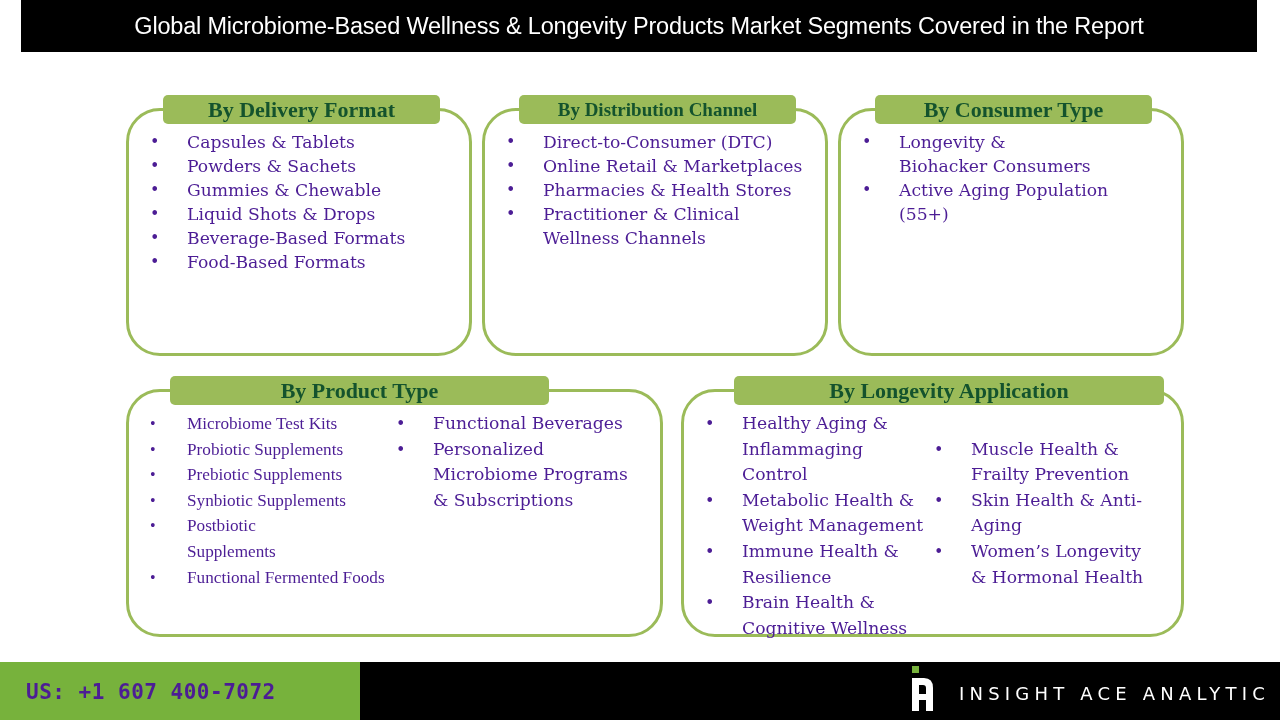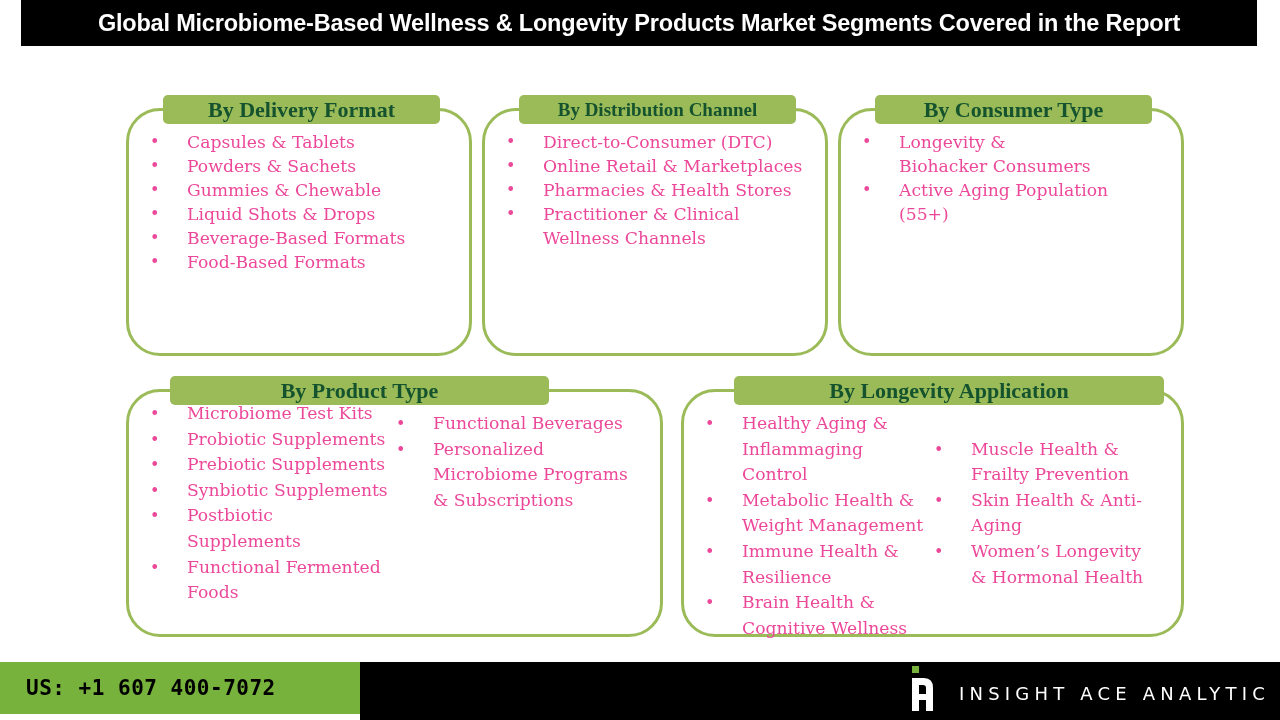--- a/index.html
+++ b/index.html
@@ -2,53 +2,53 @@
 <html><head>
 <meta charset="utf-8">
 <style>
   html, body { margin: 0; padding: 0; }
   body {
     width: 1280px; height: 720px; position: relative; overflow: hidden;
     background: #ffffff;
     font-family: "Liberation Serif", "DejaVu Serif", serif;
   }
   .title-bar {
-    position: absolute; left: 21px; top: 0; width: 1236px; height: 46px;
+    position: absolute; left: 21px; top: 0; width: 1236px; height: 52px;
     background: #000000; color: #ffffff;
     display: flex; align-items: center; justify-content: center;
     font-family: "Liberation Sans", "DejaVu Sans", sans-serif;
-    font-weight: bold; font-size: 23.5px; letter-spacing: -0.2px;
+    font-weight: normal; font-size: 23.5px; letter-spacing: -0.2px;
   }
   .box {
     position: absolute; box-sizing: border-box;
     border: 3.5px solid #9bbb59; border-radius: 34px; background: #fff;
   }
   .box-header {
     position: absolute; top: -16px; height: 29px; box-sizing: border-box;
     background: #9bbb59; border-radius: 5px;
     display: flex; align-items: center; justify-content: center;
     color: #14532d; font-weight: bold; font-size: 22px; white-space: nowrap;
     font-family: Liberation Serif, serif;
   }
   .box-header.small { font-size: 19px; }
   ul.items {
     list-style: none; margin: 0; padding: 0; position: absolute;
     font-family: "DejaVu Serif", "Liberation Serif", serif;
-    font-size: 17.2px; color: #ec4899; line-height: 24px;
+    font-size: 17.2px; color: #4c1d95; line-height: 24px;
   }
   ul.items li { position: relative; padding-left: 37px; }
   ul.items li::before {
     content: "•"; position: absolute; left: 0; top: 0; font-size: 16px;
   }
   ul.items.lh25 { line-height: 25.6px; }
   .footer-green {
-    position: absolute; left: 0; top: 662px; width: 360px; height: 52px;
+    position: absolute; left: 0; top: 662px; width: 360px; height: 59px;
     background: #77b23c; display: flex; align-items: center;
     font-family: "DejaVu Sans Mono", "Liberation Mono", monospace;
-    font-size: 21px; font-weight: bold; color: #000000; letter-spacing: 0.5px;
+    font-size: 21px; font-weight: bold; color: #4c1d95; letter-spacing: 0.5px;
     padding-left: 26px; box-sizing: border-box;
   }
   .footer-black {
     position: absolute; left: 360px; top: 662px; width: 920px; height: 58px;
     background: #000000;
   }
   .logo {
     position: absolute; left: 912px; top: 666px; width: 22px; height: 45px;
   }
   .brand {
@@ -88,21 +88,21 @@
 <div class="box" style="left:838px; top:108px; width:346px; height:248px;">
   <div class="box-header" style="left:34px; width:277px;">By Consumer Type</div>
   <ul class="items" style="left:21px; top:19px; width:300px;">
     <li style="width:200px;">Longevity &amp; Biohacker Consumers</li>
     <li>Active Aging Population (55+)</li>
   </ul>
 </div>
 
 <div class="box" style="left:126px; top:389px; width:537px; height:248px;">
   <div class="box-header" style="left:41px; width:379px;">By Product Type</div>
-  <ul class="items lh25" style="left:21px; top:9px; width:250px;">
+  <ul class="items lh25" style="left:21px; top:19px; width:250px;font-family:Liberation Serif, serif;">
     <li>Microbiome Test Kits</li>
     <li>Probiotic Supplements</li>
     <li>Prebiotic Supplements</li>
     <li>Synbiotic Supplements</li>
     <li style="width:130px;">Postbiotic Supplements</li>
     <li style="width:210px;">Functional Fermented Foods</li>
   </ul>
   <ul class="items lh25" style="left:267px; top:19px; width:250px;">
     <li>Functional Beverages</li>
     <li style="width:215px;">Personalized Microbiome Programs &amp; Subscriptions</li>

